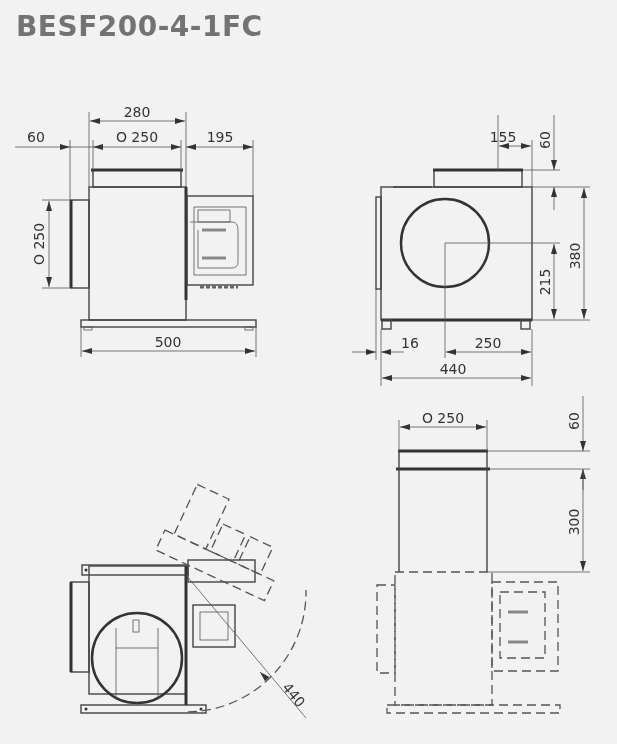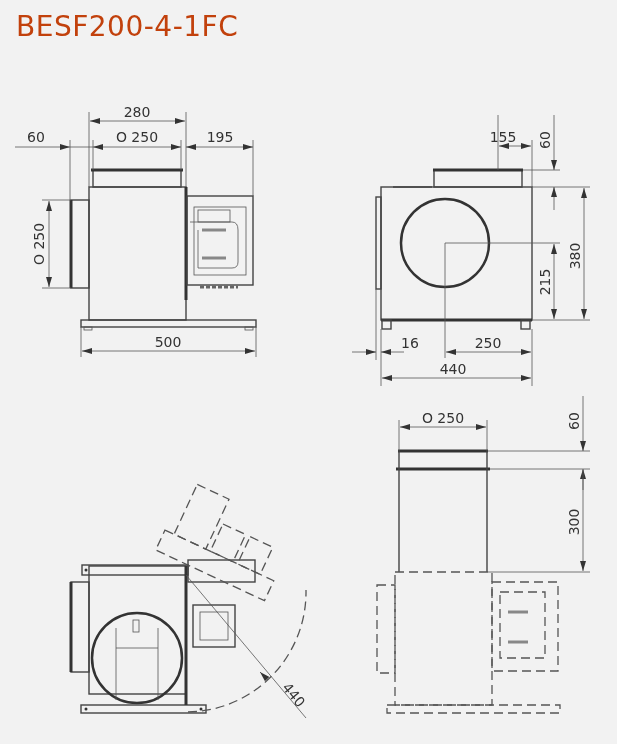--- a/index.html
+++ b/index.html
@@ -1,17 +1,17 @@
 <!DOCTYPE html>
 <html><head>
 <meta charset="utf-8">
 <style>
   html, body { margin: 0; padding: 0; background: #f2f2f2; }
   body { width: 617px; height: 744px; position: relative; overflow: hidden; font-family: "DejaVu Sans", sans-serif; }
-  .title { position: absolute; left: 16px; top: 10px; font-size: 28px; font-weight: normal; color: #c2410c; letter-spacing: 0.5px; margin: 0; }
+  .title { position: absolute; left: 16px; top: 10px; font-size: 28px; font-weight: bold; color: #737373; letter-spacing: 0.5px; margin: 0; }
   svg { position: absolute; left: 0; top: 0; }
   .dim { font-family: "DejaVu Sans", sans-serif; font-size: 14px; fill: #333; }
   .ln { stroke: #444; stroke-width: 1.4; fill: none; }
   .thin { stroke: #555; stroke-width: 0.8; fill: none; }
   .thick { stroke: #333; stroke-width: 3; fill: none; }
   .dash { stroke: #555; stroke-width: 1.3; fill: none; stroke-dasharray: 9 5; }
   .ar { fill: #333; }
 </style>
 </head>
 <body>

